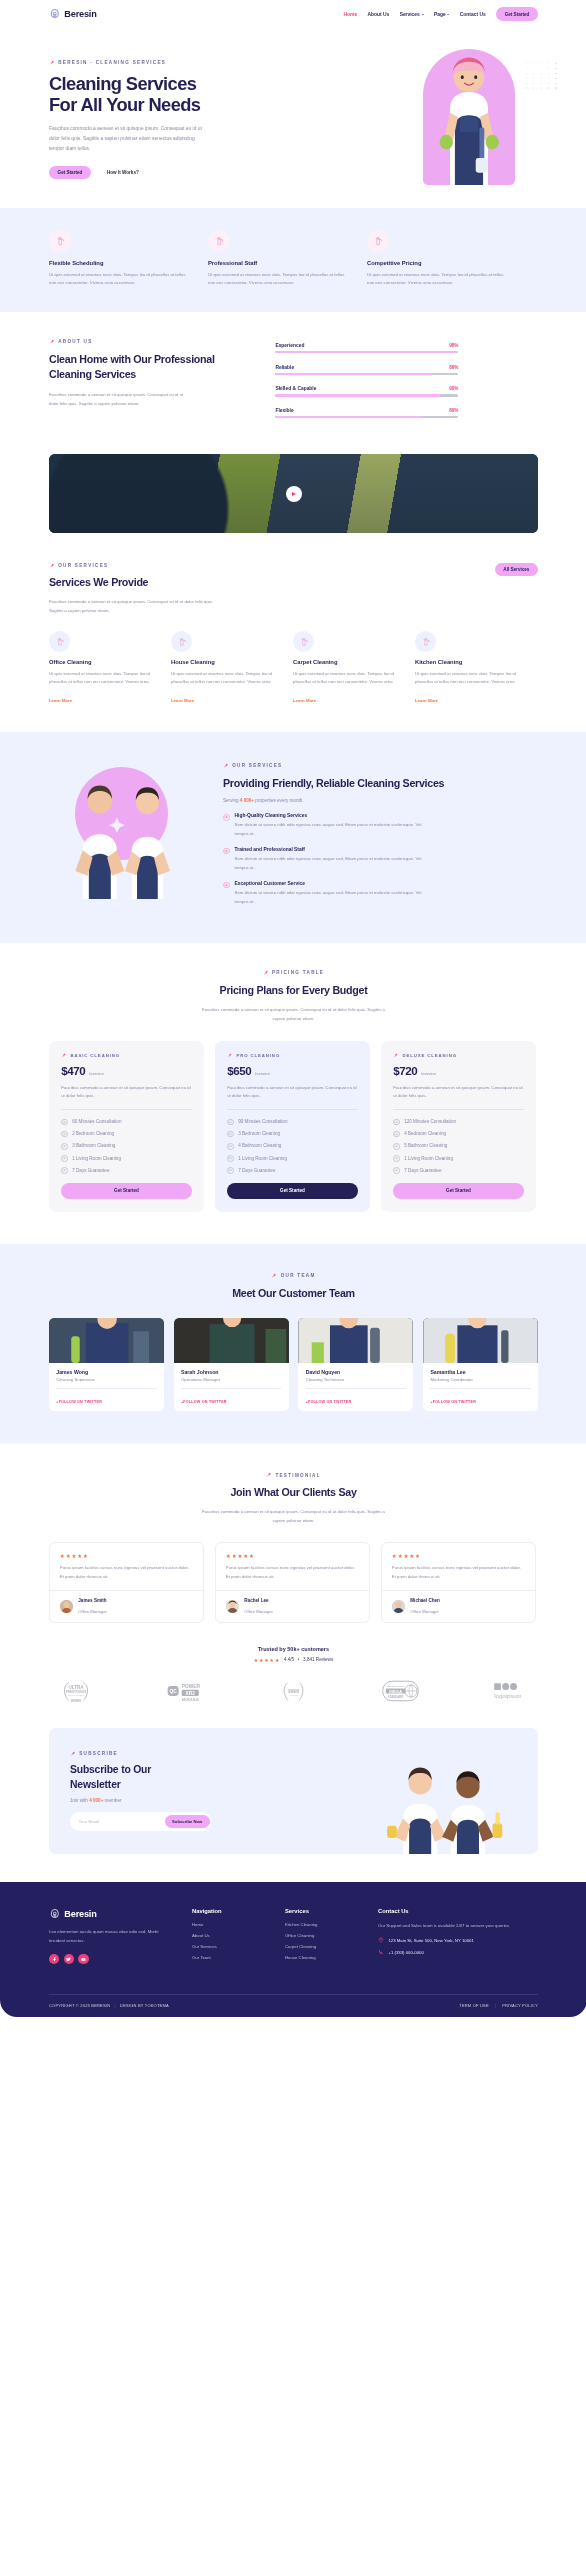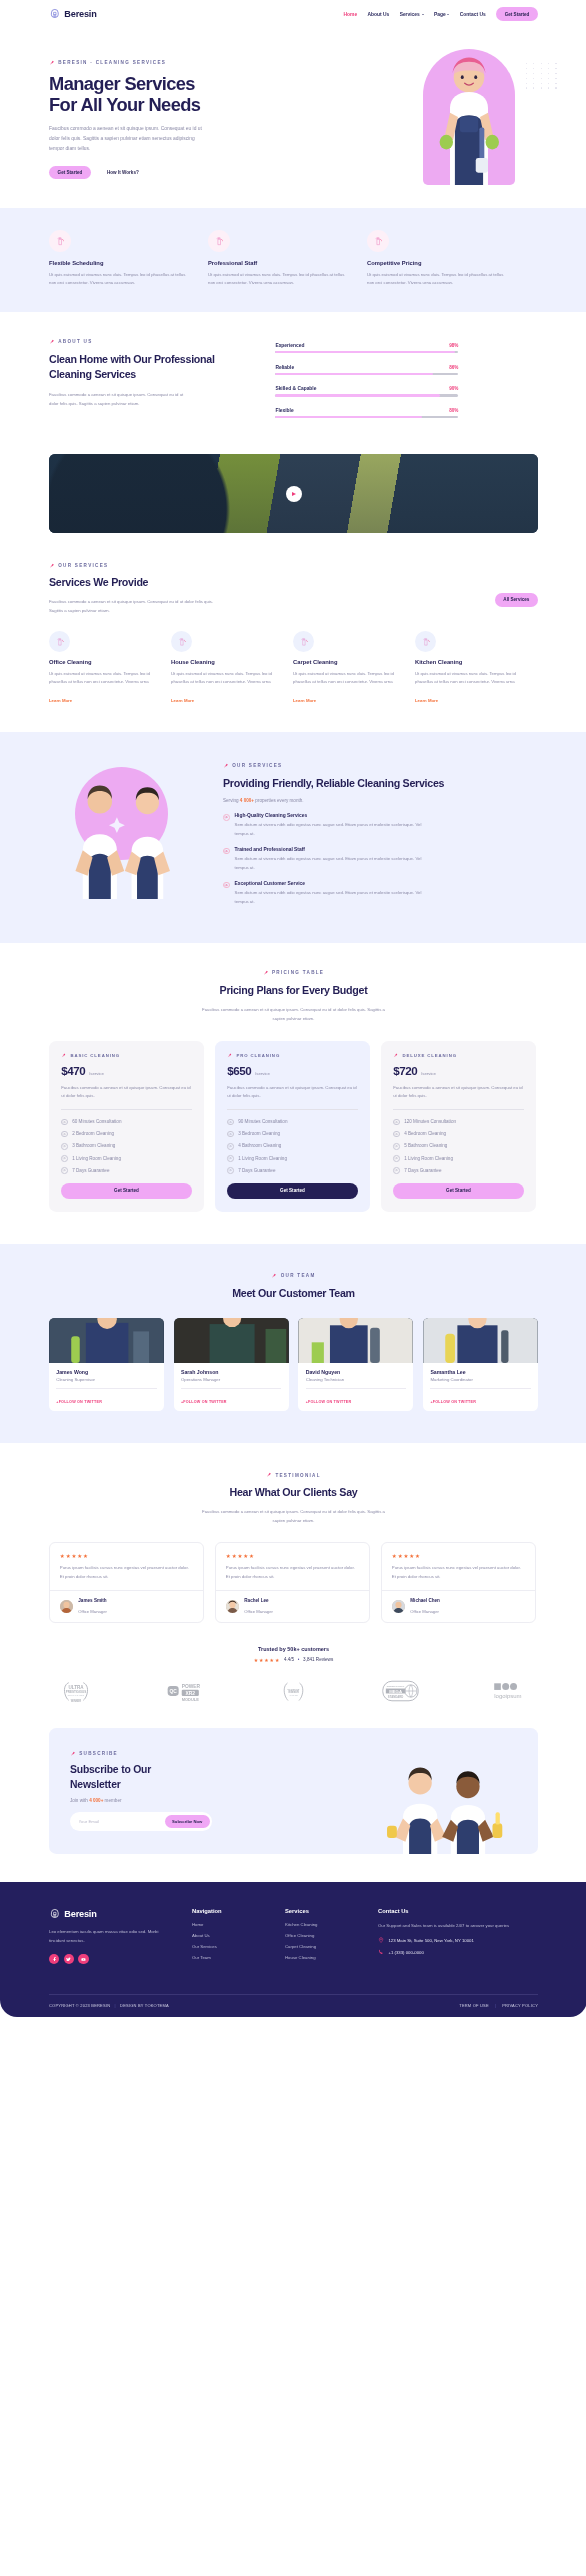--- a/index.html
+++ b/index.html
@@ -62,21 +62,21 @@
   .video{position:relative;height:79px;border-radius:6.1px;overflow:hidden;background:#243a52;}
   .vid-img{position:absolute;inset:0;background:
      radial-gradient(circle at 18% 70%, #1b2c3d 0 22%, transparent 23%),
      linear-gradient(100deg,#20364b 0 34%,#8aa83f 34% 46%,#33475c 46% 62%,#b5c46a 62% 70%,#2c4257 70% 100%);}
   .vid-img:after{content:"";position:absolute;inset:0;background:linear-gradient(180deg,rgba(20,30,45,.18),rgba(20,30,45,.38));}
   .play{position:absolute;left:50%;top:50%;transform:translate(-50%,-50%);width:16px;height:16px;border-radius:50%;background:#ffffff;display:flex;align-items:center;justify-content:center;z-index:3;cursor:pointer;}
   .play:before{content:"";border-left:4.3px solid #ef3e7c;border-top:2.8px solid transparent;border-bottom:2.8px solid transparent;margin-left:1.2px;}
 
   
   .services{padding:4.9px 49px 28px;}
-  .srv-head{display:flex;align-items:flex-end;gap:16px;}
+  .srv-head{display:flex;align-items:flex-start;gap:16px;}
   .srv-head-l{width:263px;}
   .srv-sub{font-size:4.3px;line-height:2.1;color:#8a89a6;width:171px;margin-top:6.7px;}
   .srv-head .btn-pink{margin-left:auto;margin-bottom:8.6px;}
   .srv-grid{display:flex;gap:11px;margin-top:16px;}
   .srv{width:111px;}
   .srv-ico{width:21px;height:21px;border-radius:50%;background:#edf1fd;display:flex;align-items:center;justify-content:center;margin-bottom:6.7px;}
   .srv h3{font-size:5.8px;font-weight:700;color:#241f55;margin-bottom:4.9px;}
   .srv p{font-size:4.3px;line-height:2;color:#8a89a6;margin-bottom:5.5px;}
   .learn{font-size:4.3px;font-weight:700;color:#f4713a;text-decoration:none;}
 
@@ -213,21 +213,21 @@
   <div class="hero">
     <div class="hero-left">
       <div class="eyebrow">
         <span class="brush"><svg viewBox="0 0 16 16" width="5.5" height="5.5">
               <path d="M11 2 L7 7 L9.5 9.5 L14 5z" fill="#ef3e7c"></path>
               <path d="M7 7 L2.5 13.5 L9.5 9.5z" fill="#f08ab0"></path>
             </svg></span>
         <span>BERESIN - CLEANING SERVICES</span>
       </div>
       <h1 class="hero-title">
-        <span>Manager Services</span><br>
+        <span>Cleaning Services</span><br>
         <span>For All Your Needs</span>
       </h1>
       <p class="hero-p">Faucibus commodo a aenean et sit quisque ipsum. Consequat eu id ut dolor felis quis. Sagittis a sapien pulvinar etiam senectus adipiscing tempor diam tellus.</p>
       <div class="hero-actions">
         <button class="btn-pink">Get Started</button>
         <a href="#" class="link-dark">How It Works?</a>
       </div>
     </div>
     <div class="hero-art">
       <div class="arch">
@@ -785,21 +785,21 @@
   </div>
 
   <div class="testi">
     <div class="eyebrow center">
       <span class="brush"><svg viewBox="0 0 16 16" width="5.5" height="5.5">
             <path d="M11 2 L7 7 L9.5 9.5 L14 5z" fill="#ef3e7c"></path>
             <path d="M7 7 L2.5 13.5 L9.5 9.5z" fill="#f08ab0"></path>
           </svg></span>
       <span>TESTIMONIAL</span>
     </div>
-    <h2 class="sec-title" style="margin-bottom:0">Hear What Our Clients Say</h2>
+    <h2 class="sec-title" style="margin-bottom:0">Join What Our Clients Say</h2>
     <p class="center-sub">Faucibus commodo a aenean et sit quisque ipsum. Consequat eu id ut dolor felis quis. Sagittis a sapien pulvinar etiam.</p>
     <div class="t-grid">
       <div class="tq">
         <div class="tq-top">
           <div class="stars">★★★★★</div>
           <p>Purus ipsum facilisis cursus nunc egestas vel praesent auctor dolor. Et proin dolor rhoncus sit.</p>
         </div>
         <div class="tq-bot">
           <span class="av"><svg viewBox="0 0 21 21" width="13" height="13">
                 <rect width="21" height="21" fill="#cdb9a6"></rect>

